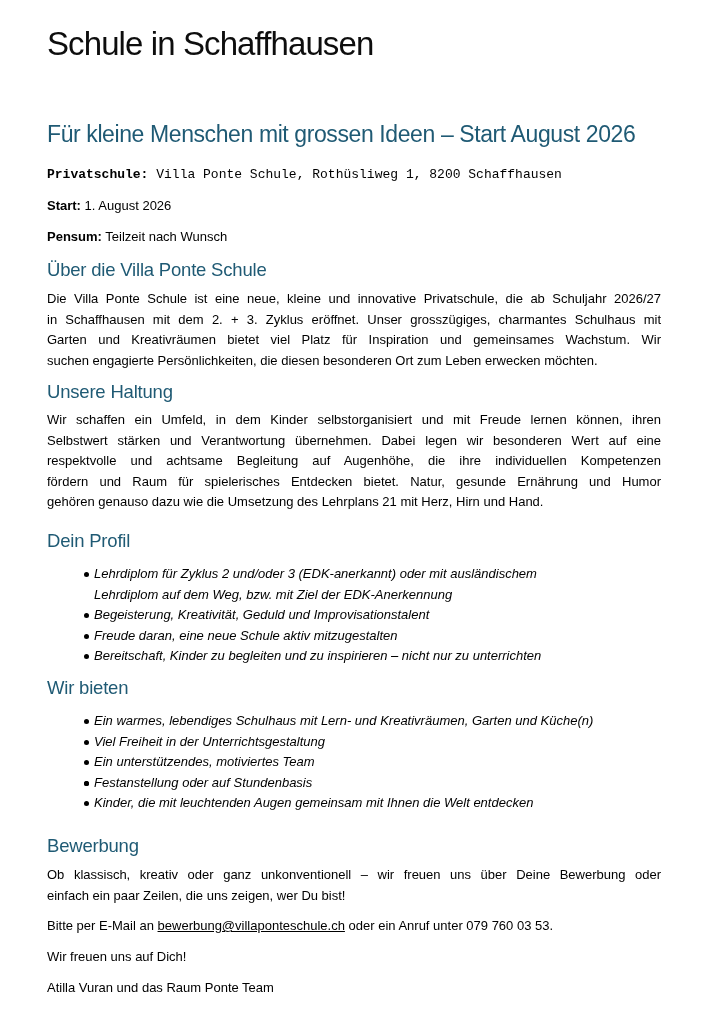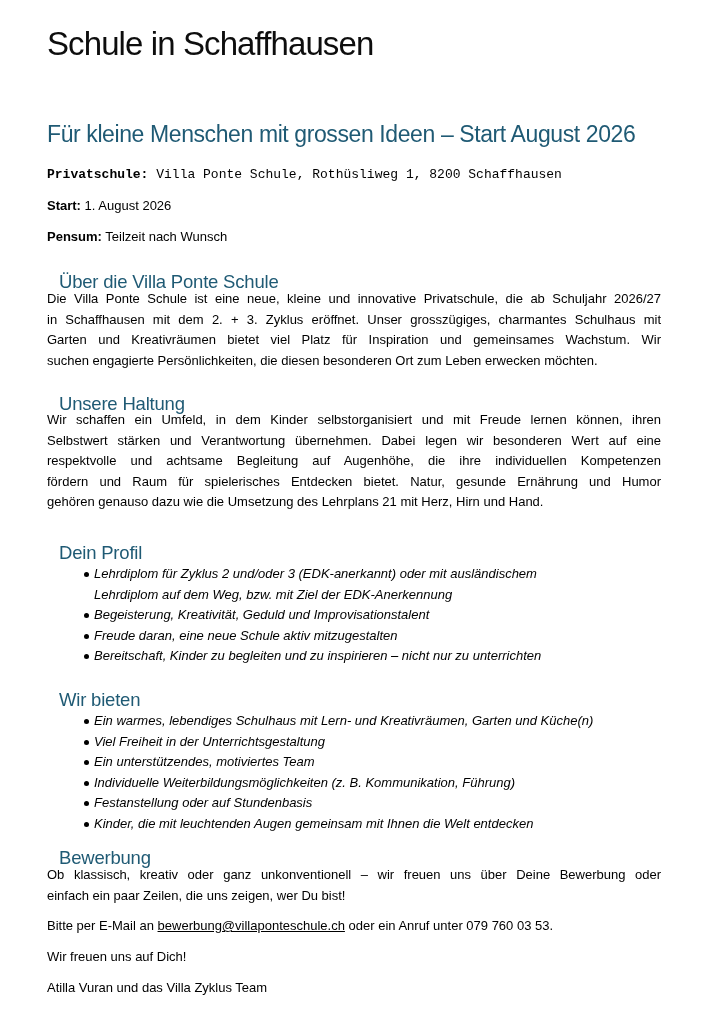--- a/index.html
+++ b/index.html
@@ -17,21 +17,21 @@
   .subtitle {
     position: absolute; left: 0; top: 122px;
     font-size: 23px; line-height: 24px; color: #1f5a74;
     letter-spacing: -0.4px;
   }
   .meta {
     position: absolute; left: 0; font-size: 13px; line-height: 17px;
   }
   .meta b { font-weight: 700; }
   h2 {
-    position: absolute; left: 0; margin: 12px;
+    position: absolute; left: 0; margin: 0;
     font-size: 18.5px; line-height: 24px; font-weight: 400; color: #1f5a74;
     letter-spacing: -0.2px;
   }
   .para {
     position: absolute; left: 0; width: 614px;
     font-size: 13px; line-height: 20.5px; text-align: justify;
   }
   .para .line { display: block; text-align: justify; text-align-last: justify; white-space: nowrap; }
   .para .line.last { text-align-last: left; }
   ul.bullets {
@@ -93,30 +93,30 @@
     <li><span class="dot"></span><span>Begeisterung, Kreativität, Geduld und Improvisationstalent</span></li>
     <li><span class="dot"></span><span>Freude daran, eine neue Schule aktiv mitzugestalten</span></li>
     <li><span class="dot"></span><span>Bereitschaft, Kinder zu begleiten und zu inspirieren – nicht nur zu unterrichten</span></li>
   </ul>
 
   <h2 style="top:676px;">Wir bieten</h2>
   <ul class="bullets" style="top:707px;">
     <li><span class="dot"></span><span>Ein warmes, lebendiges Schulhaus mit Lern- und Kreativräumen, Garten und Küche(n)</span></li>
     <li><span class="dot"></span><span>Viel Freiheit in der Unterrichtsgestaltung</span></li>
     <li><span class="dot"></span><span>Ein unterstützendes, motiviertes Team</span></li>
-    <li><span class="dot"></span><span>Individuelle Weiterbildungsmöglichkeiten (z. B. Kommunikation, Führung)</span></li>
+    <li><span class="dot"></span></li>
     <li><span class="dot"></span><span>Festanstellung oder auf Stundenbasis</span></li>
     <li><span class="dot"></span><span>Kinder, die mit leuchtenden Augen gemeinsam mit Ihnen die Welt entdecken</span></li>
   </ul>
 
   <h2 style="top:834px;">Bewerbung</h2>
   <div class="para" style="top:865px;">
     <span class="line">Ob klassisch, kreativ oder ganz unkonventionell – wir freuen uns über Deine Bewerbung oder</span>
     <span class="line last">einfach ein paar Zeilen, die uns zeigen, wer Du bist!</span>
   </div>
 
   <div class="plain" style="top:917px;">
     <span>Bitte per E-Mail an </span><a class="mail" href="#">bewerbung@villaponteschule.ch</a><span> oder ein Anruf unter 079 760 03 53.</span>
   </div>
   <div class="plain" style="top:948px;">Wir freuen uns auf Dich!</div>
-  <div class="plain" style="top:979px;">Atilla Vuran und das Villa Zyklus Team</div>
+  <div class="plain" style="top:979px;">Atilla Vuran und das Raum Ponte Team</div>
 
 </div>
 
 </body></html>

